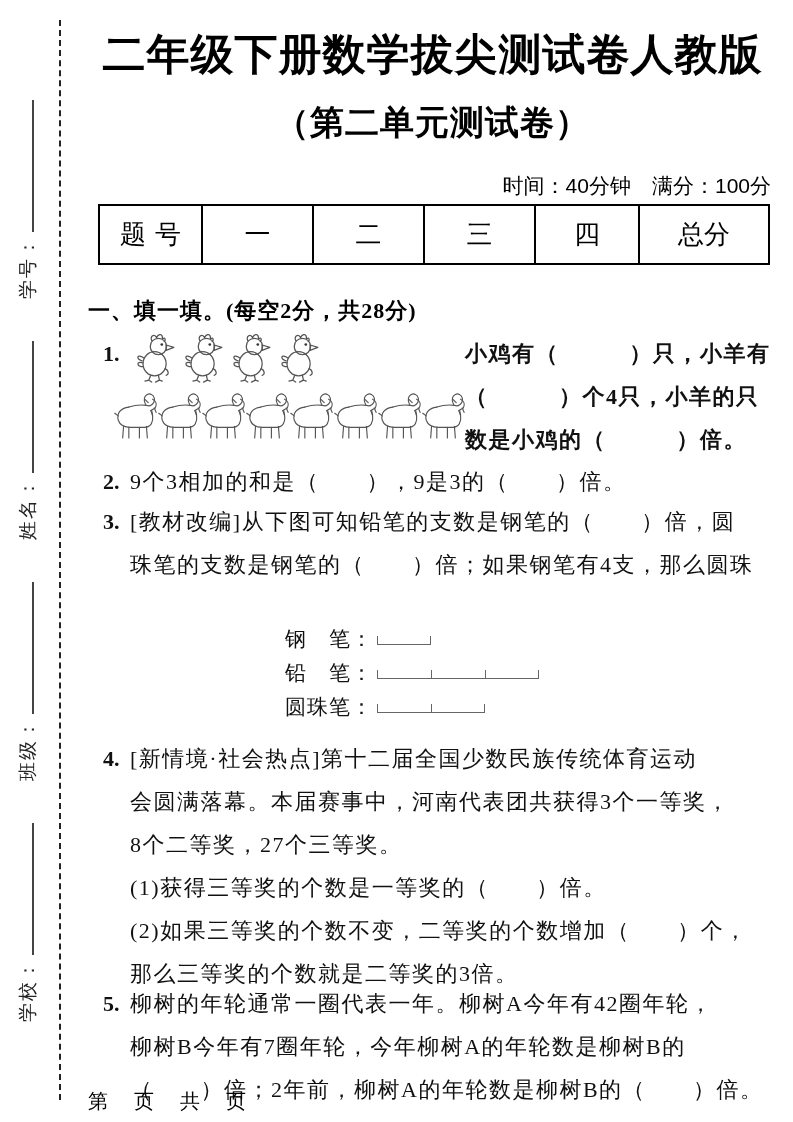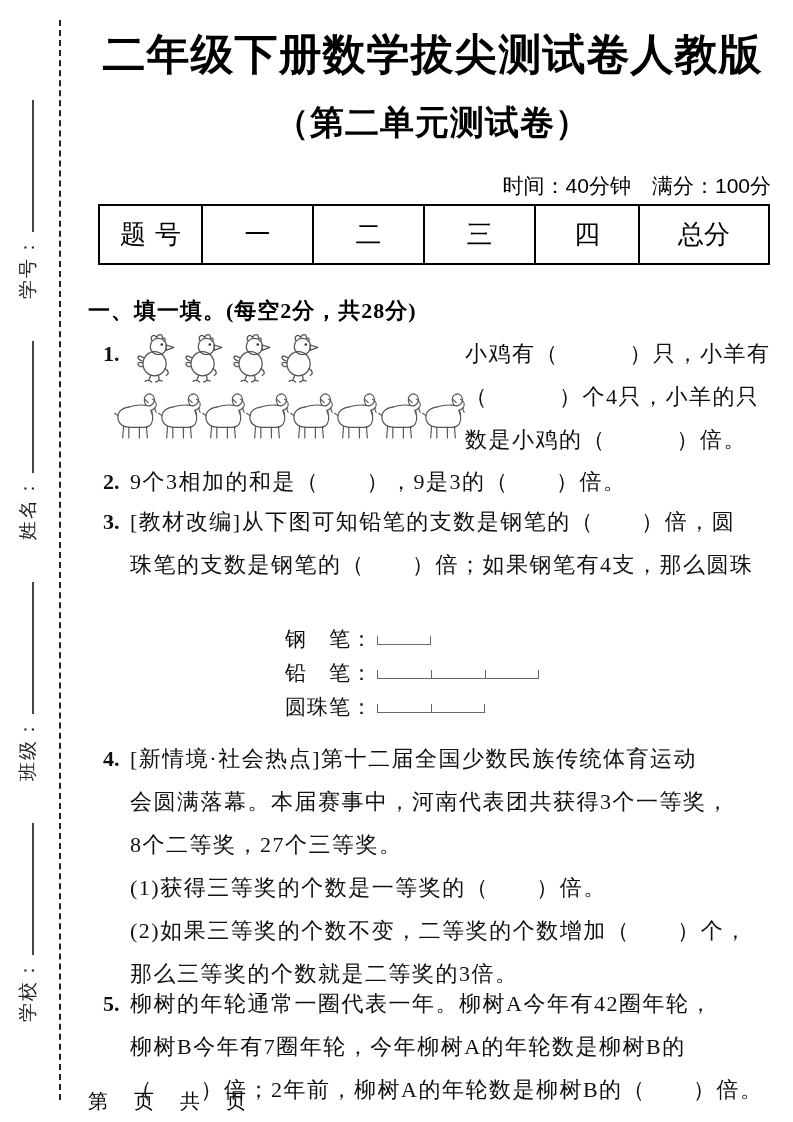--- a/index.html
+++ b/index.html
@@ -60,21 +60,21 @@
     font-size:22px;font-weight:700;color:#000;letter-spacing:1px;white-space:nowrap;
   }
   .question{position:absolute;left:103px;width:676px;}
   .qnum{position:absolute;left:0;top:0;font-weight:700;font-size:22px;line-height:43px;}
   .qbody{padding-left:27px;}
   .qline{font-size:22px;line-height:43px;letter-spacing:1.5px;white-space:nowrap;}
   
   .q1wrap{display:flex;}
   .q1-left{width:362px;padding-left:30px;box-sizing:border-box;}
   .q1-right{width:307px;}
-  .q1-right .qline{white-space:nowrap;}
+  .q1-right .qline{white-space:nowrap;font-weight:bold;}
   .chick-row{display:flex;gap:1px;height:52px;}
   .ram-row{display:flex;gap:0;margin-left:-20px;margin-top:2px;height:60px;}
   .animal{flex:0 0 auto;}
   
   .pen-diagram{position:absolute;left:285px;top:620px;}
   .bar-row{display:flex;align-items:flex-end;height:34px;}
   .bar-label{font-size:21px;letter-spacing:1px;width:92px;color:#111;line-height:30px;}
   .bar-segs{display:flex;margin-bottom:9px;}
   .bar-seg{width:54px;height:9px;border-left:1.5px solid #666;border-bottom:1.5px solid #666;box-sizing:border-box;}
   .bar-seg:last-child{border-right:1.5px solid #666;}

